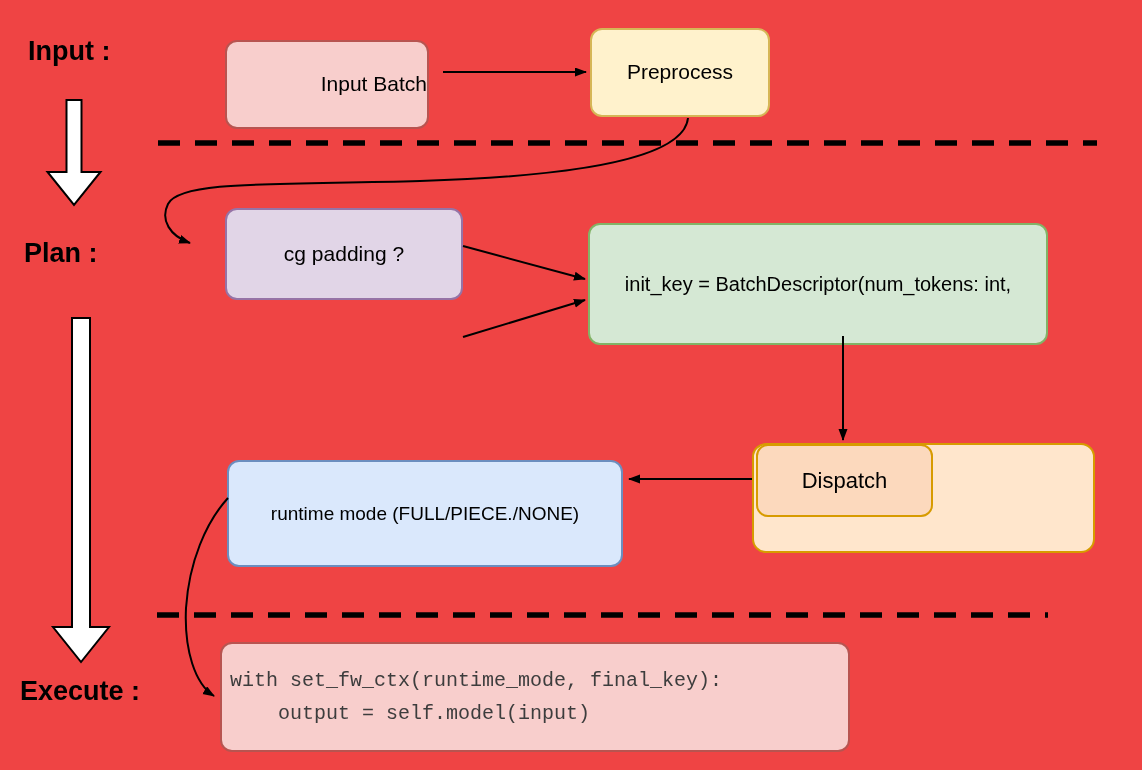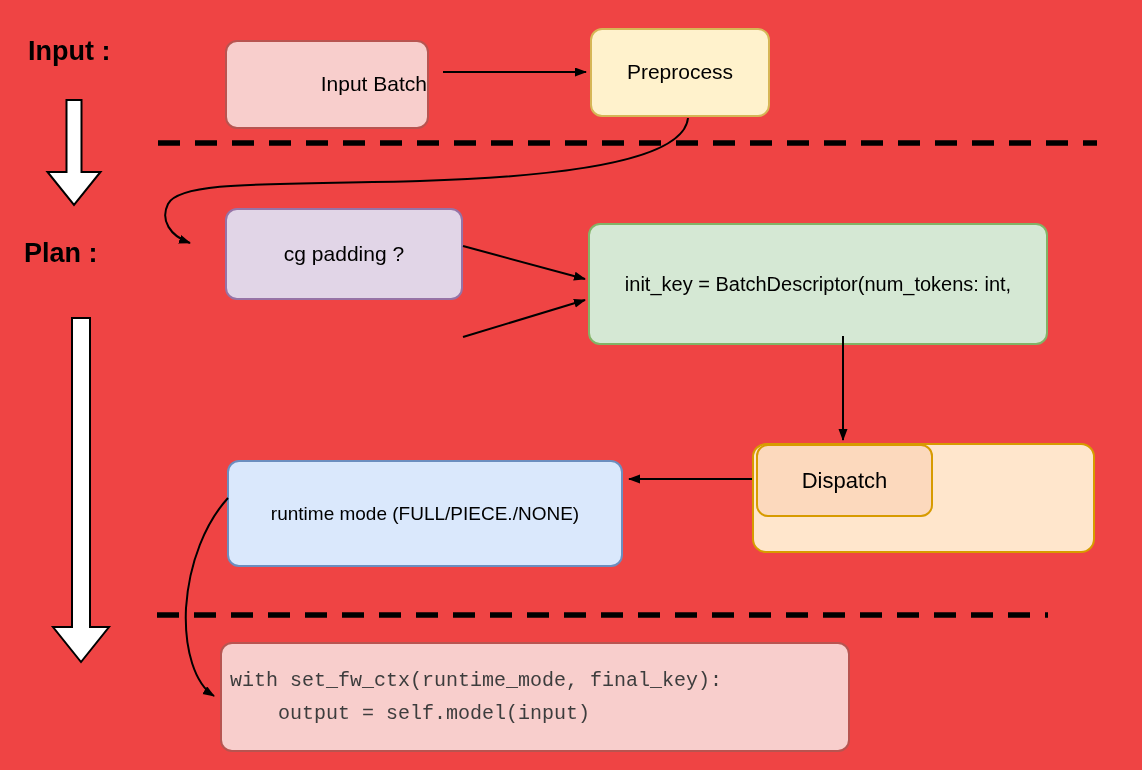--- a/index.html
+++ b/index.html
@@ -33,20 +33,21 @@
   #execute-code-node .code-line{white-space:pre;}
   svg.overlay{position:absolute;left:0;top:0;pointer-events:none;}
 </style>
 </head>
 <body>
 
 <div class="canvas">
 
   <div class="section-label" style="left:28px;top:36px;">Input :</div>
   <div class="section-label" style="left:24px;top:238px;">Plan :</div>
+  <div class="section-label" style="left:20px;top:676px;">Execute :</div>
 
   <div class="node" id="input-batch-node" style="left: 225px; top: 40px; width: 204px; height: 89px; background-color: rgb(248, 206, 204); border-color: rgb(184, 84, 80); align-items: flex-end;">
     <span class="line">Input Batch</span>
   </div>
 
   <div class="node" id="preprocess-node" style="left: 590px; top: 28px; width: 180px; height: 89px; background-color: rgb(255, 242, 204); border-color: rgb(214, 182, 86);">
     <span class="line">Preprocess</span>
   </div>
 
   <div class="node" id="cg-padding-node" style="left: 225px; top: 208px; width: 238px; height: 92px; background-color: rgb(225, 213, 231); border-color: rgb(150, 115, 166);">

